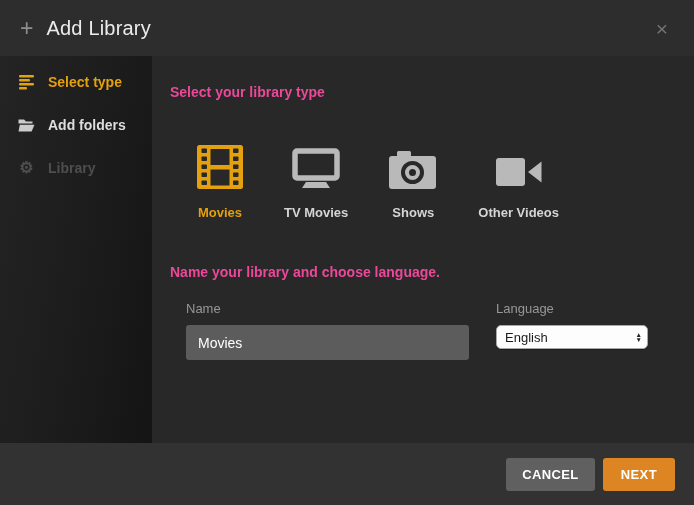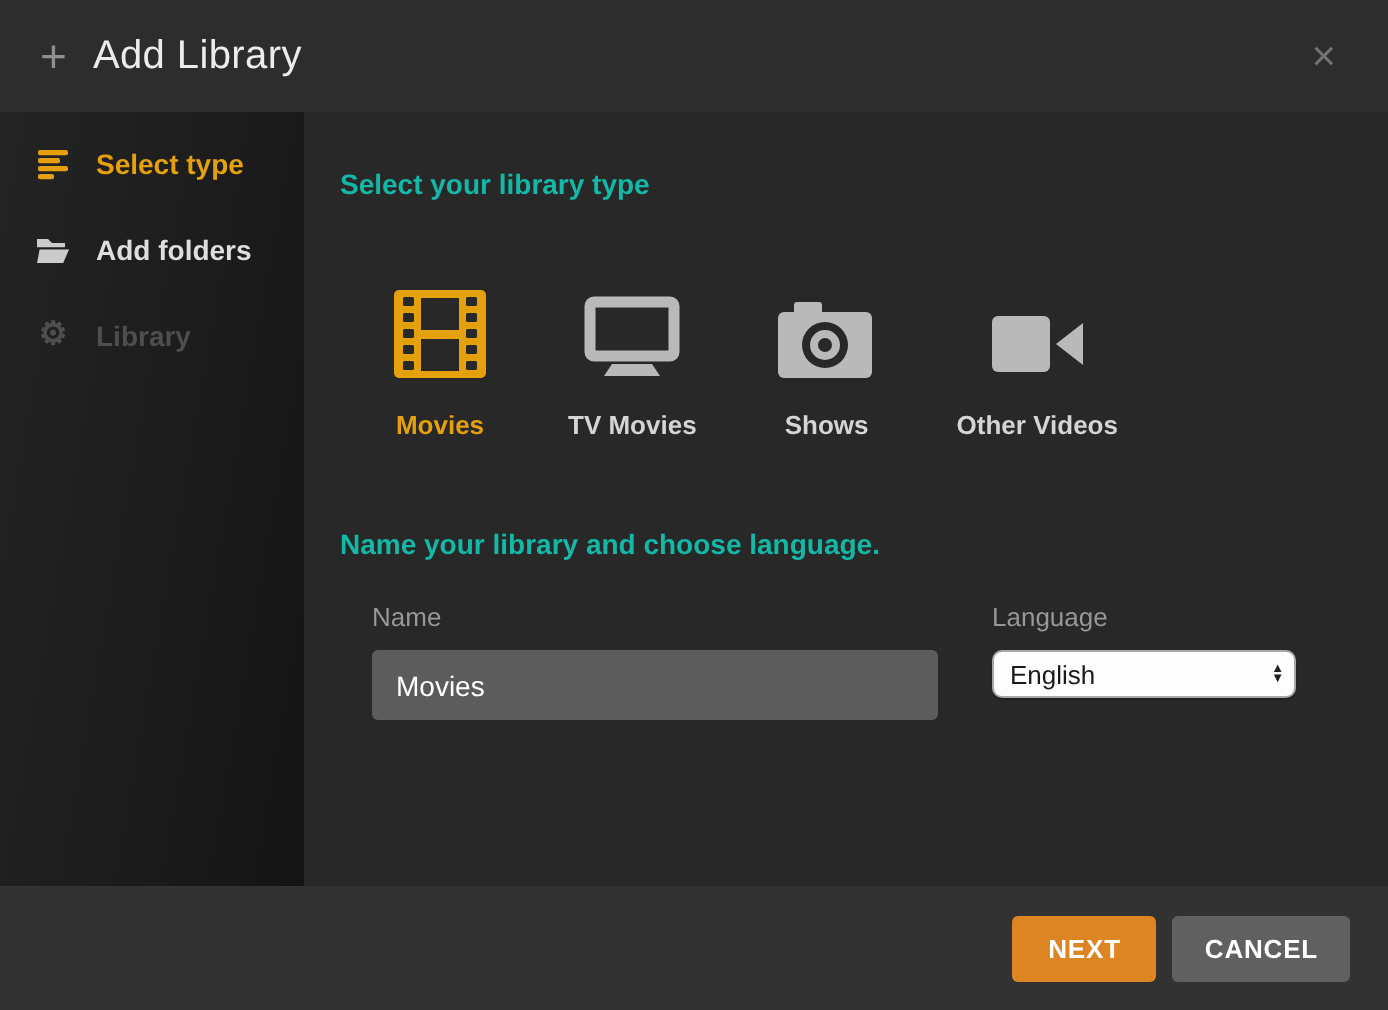--- a/index.html
+++ b/index.html
@@ -20,21 +20,21 @@
   
   .bod { flex:1 1 auto; display:flex; min-height:0; }
   .sidebar { flex:0 0 152px; background:linear-gradient(100deg,#242424 0%,#1c1c1c 55%,#141414 100%); padding-top:6px; }
   .side-item { display:flex; align-items:center; gap:13px; padding:12px 0 12px 18px; margin-bottom:3px; font-size:14px; font-weight:600; color:#dedede; cursor:pointer; }
   .side-item.active { color:#e5a00d; }
   .side-item.disabled { color:#4e4e4e; cursor:default; }
   .side-item .ic { width:17px; display:flex; justify-content:center; }
   .gear-glyph { font-size:16px; line-height:1; }
 
   .content { flex:1 1 auto; padding:28px 20px 0 18px; }
-  .sec-h { color:#14b8a6; font-size:14px; font-weight:600; }
+  .sec-h { color:#ec4899; font-size:14px; font-weight:600; }
 
   .type-row { display:flex; gap:41px; margin:45px 0 0 27px; }
   .tile { display:flex; flex-direction:column; align-items:center; gap:16px; cursor:pointer; }
   .tile .icon-box { height:44px; display:flex; align-items:flex-end; justify-content:center; }
   .tile .t-label { font-size:13px; font-weight:600; color:#d5d5d5; white-space:nowrap; }
   .tile.selected .t-label { color:#e5a00d; }
 
   .sec2 { margin-top:44px; }
   .fields { display:flex; gap:27px; margin-top:21px;margin-left:16px; }
   .f-label { display:block; color:#979797; font-size:13px; margin-bottom:9px; }
@@ -167,17 +167,17 @@
                 <span>▼</span>
             </span>
           </div>
         </div>
       </div>
 
     </div>
   </div>
 
   <div class="ftr">
+    <button class="btn btn-cancel">CANCEL</button>
     <button class="btn btn-next">NEXT</button>
-    <button class="btn btn-cancel">CANCEL</button>
   </div>
 
 </div>
 
 </body></html>

